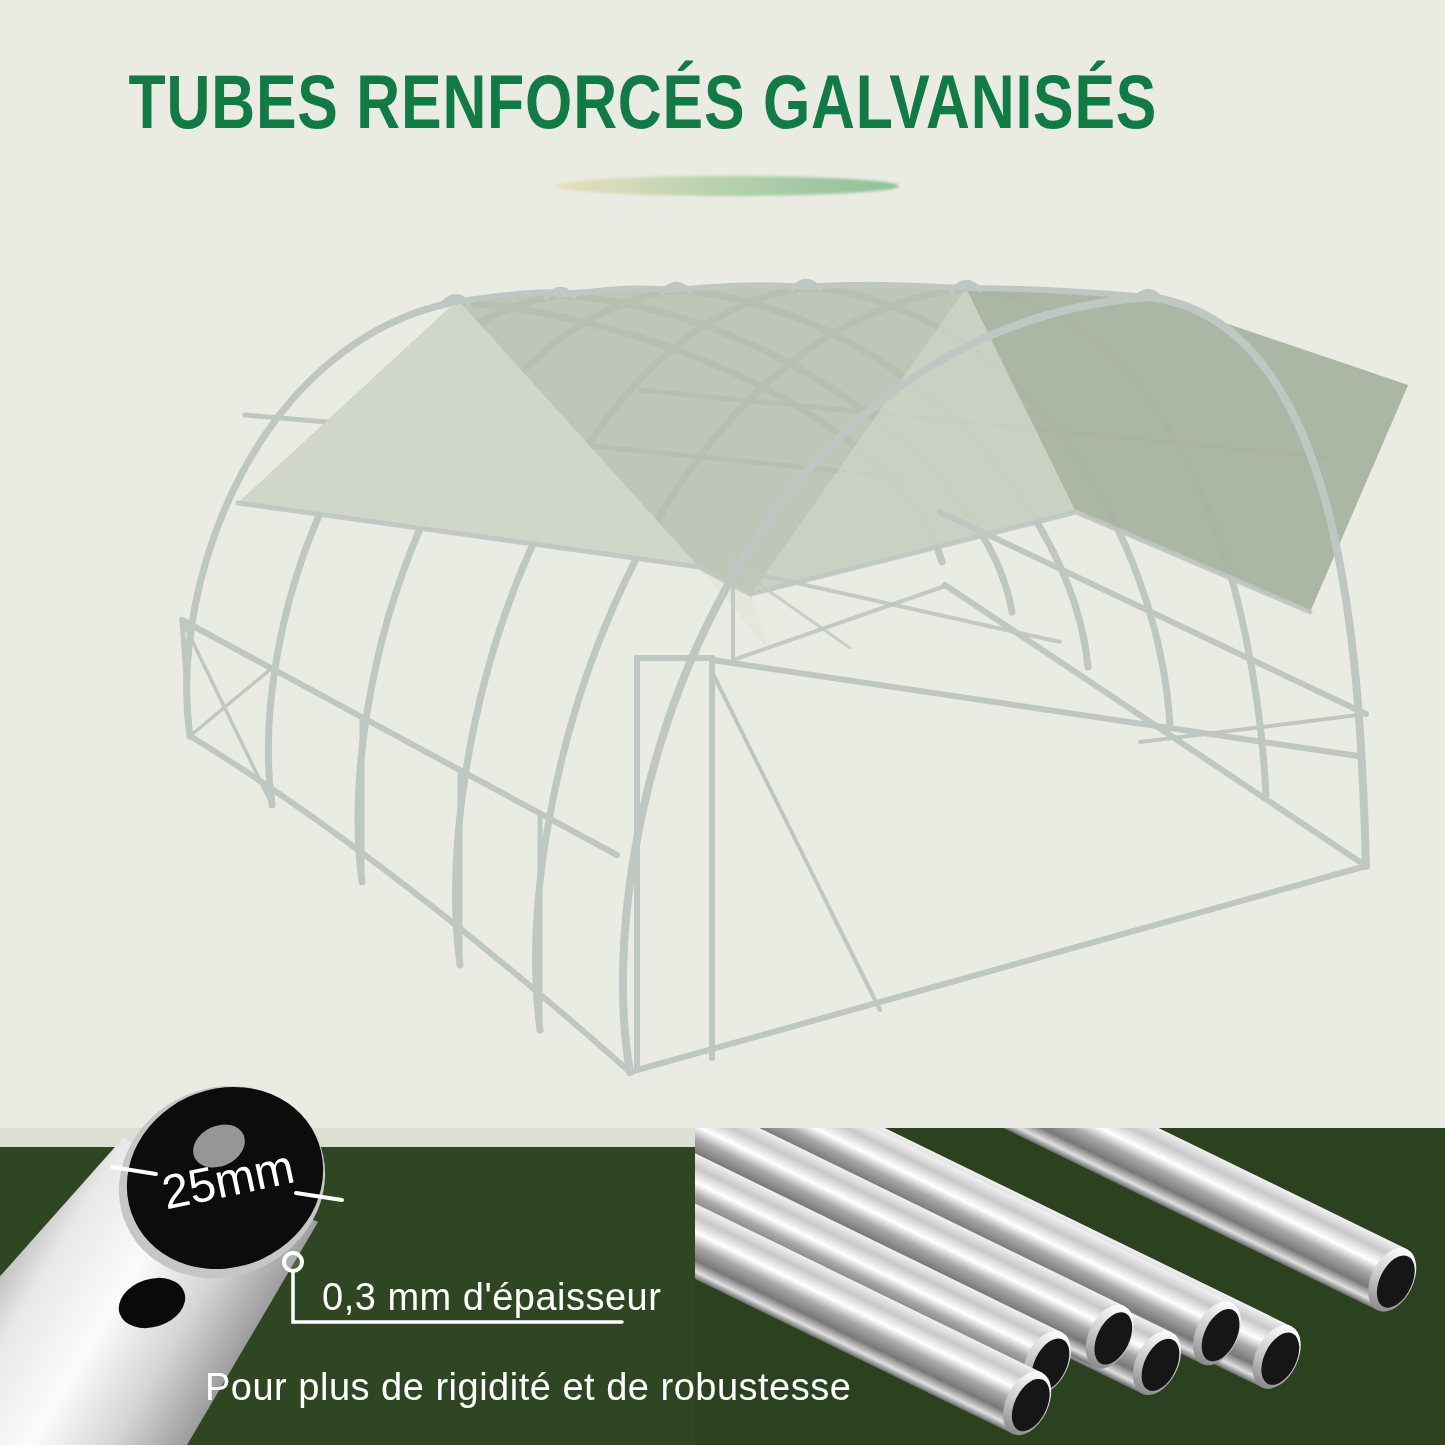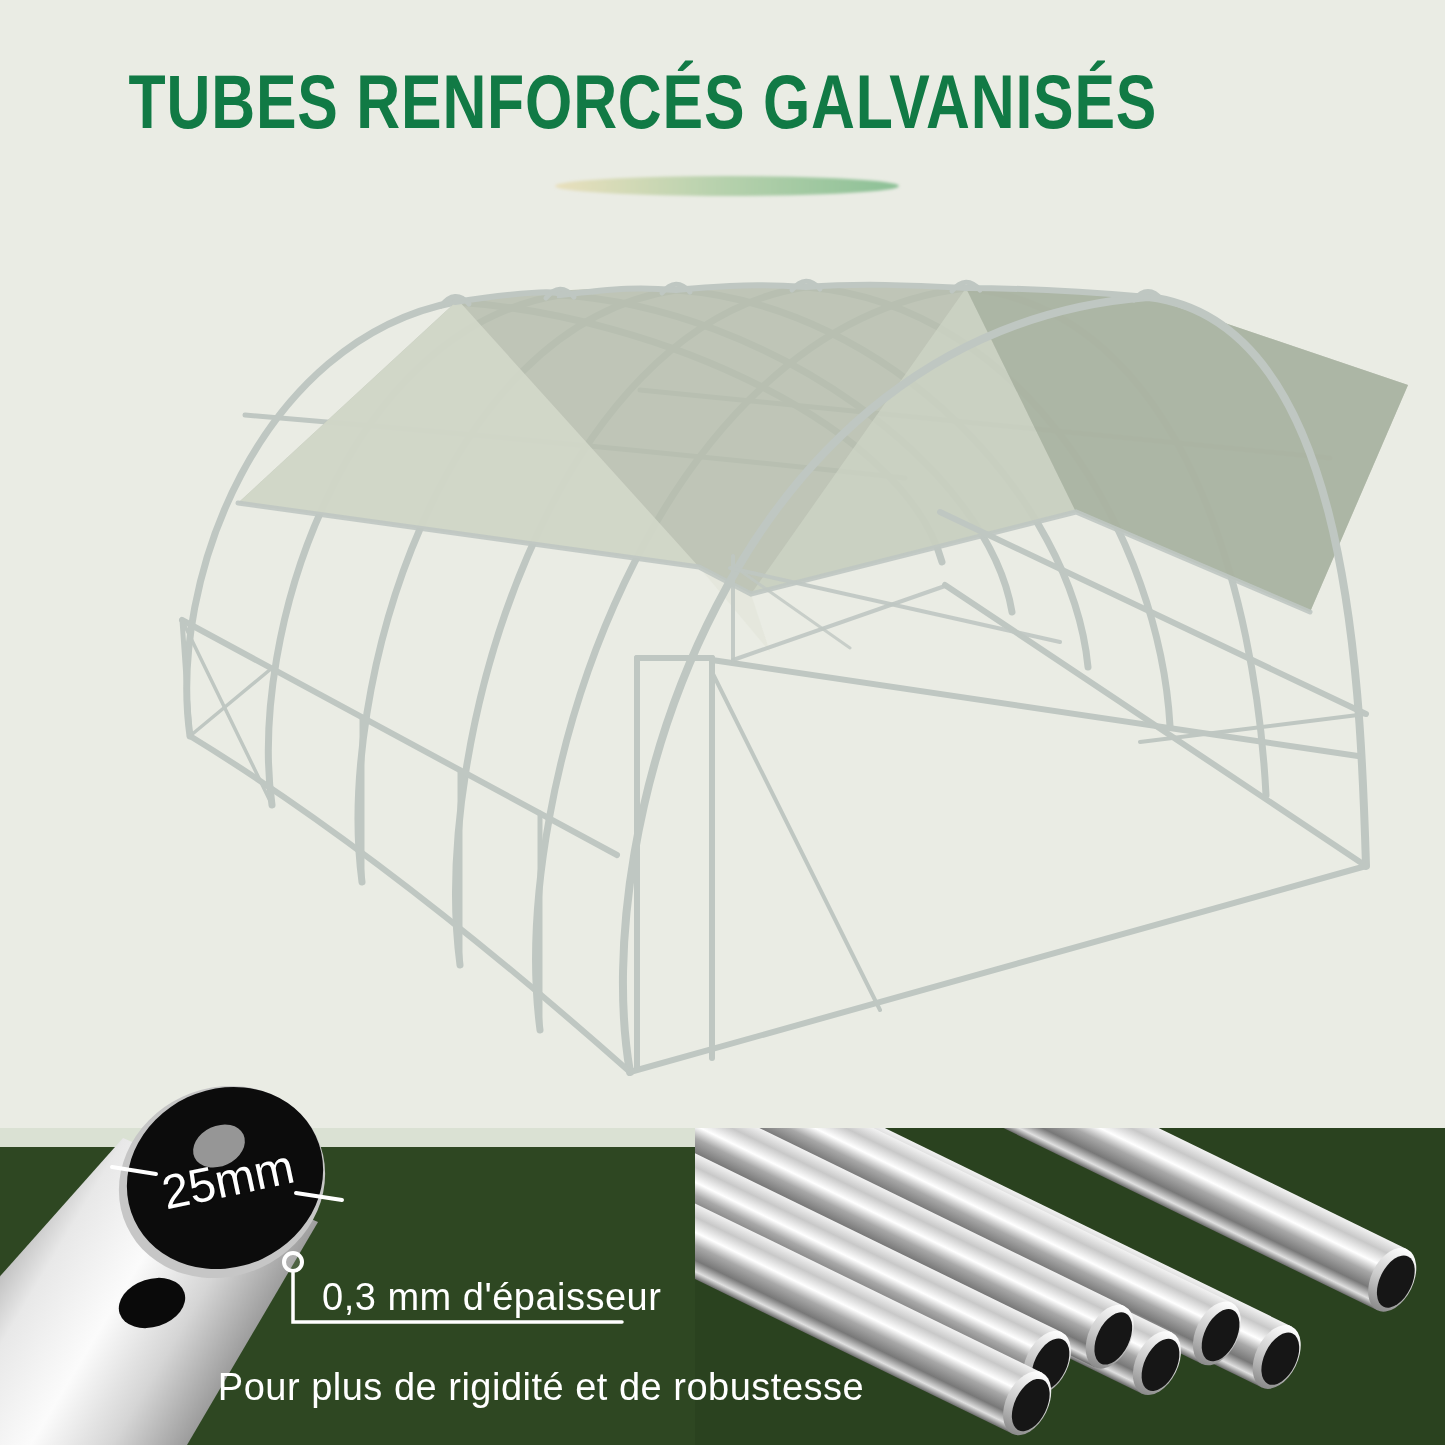--- a/index.html
+++ b/index.html
@@ -39,21 +39,20 @@
     transform:rotate(-12deg);
     text-shadow:0 0 2px rgba(0,0,0,.4);
   }
   .thickness-label{
     top:1276px;left:322px;width:420px;
     font-size:38px;
     letter-spacing:.5px;
   }
   .rigidity-caption{
     top:1366px;left:205px;width:672px;
-    text-align:center;
     font-size:38px;
     letter-spacing:.5px;
   }
 </style>
 </head>
 <body>
 
 <div class="canvas">
 
   <svg class="scene" width="1445" height="1445" viewBox="0 0 1445 1445">

